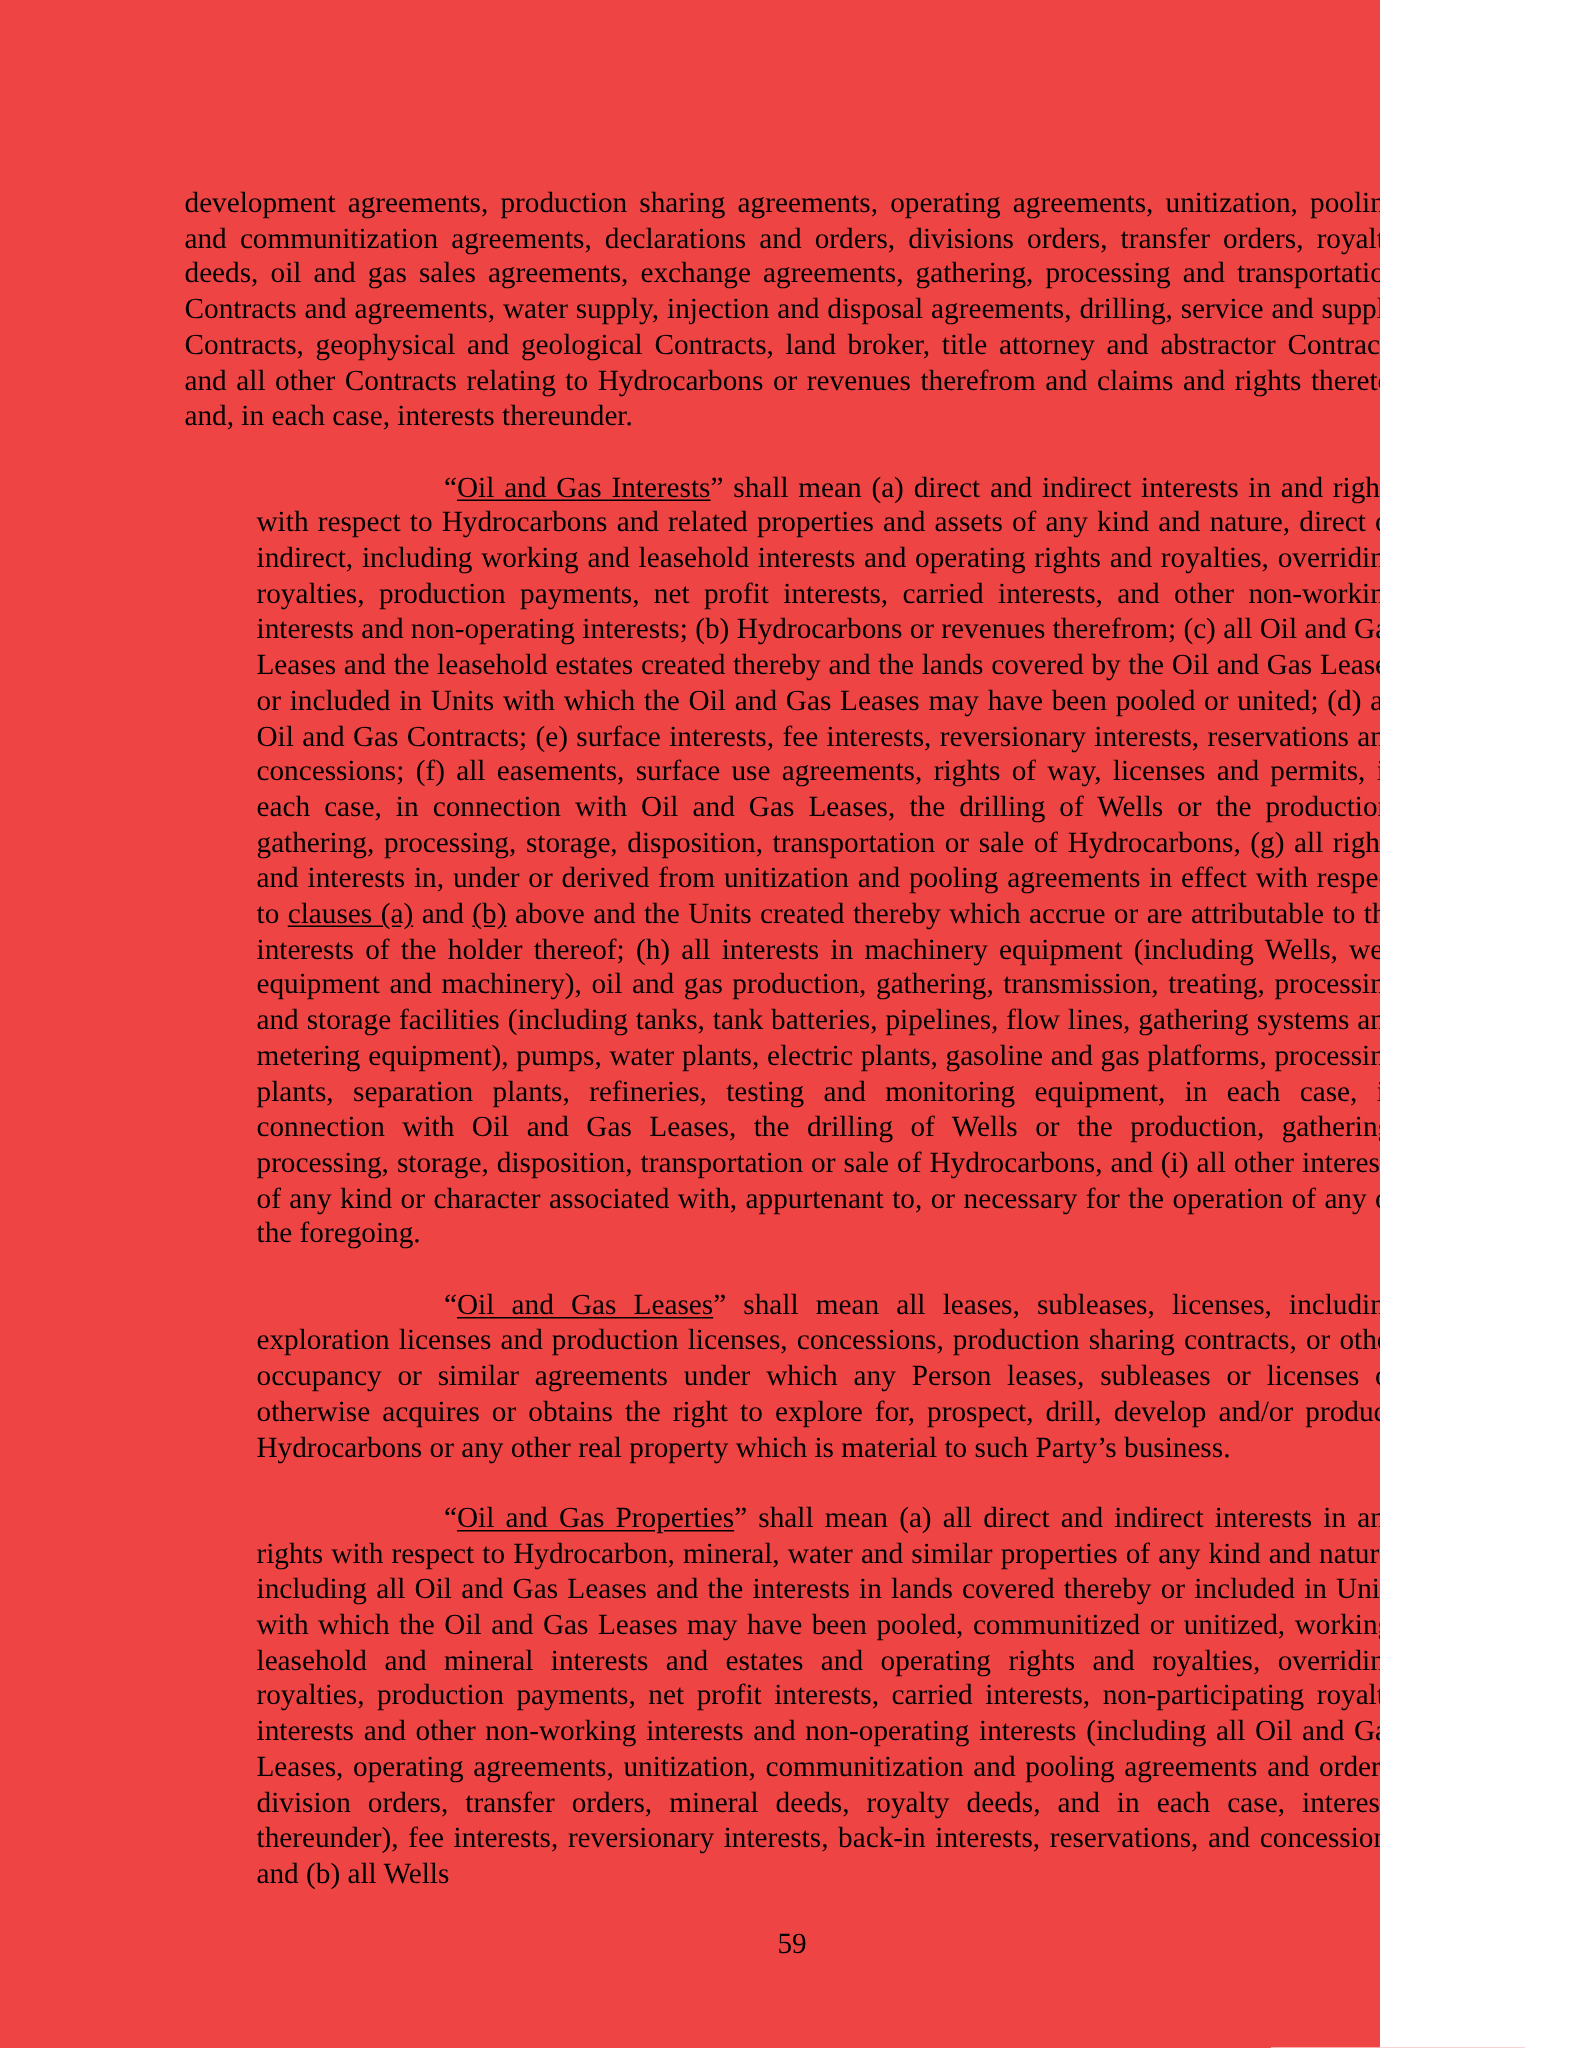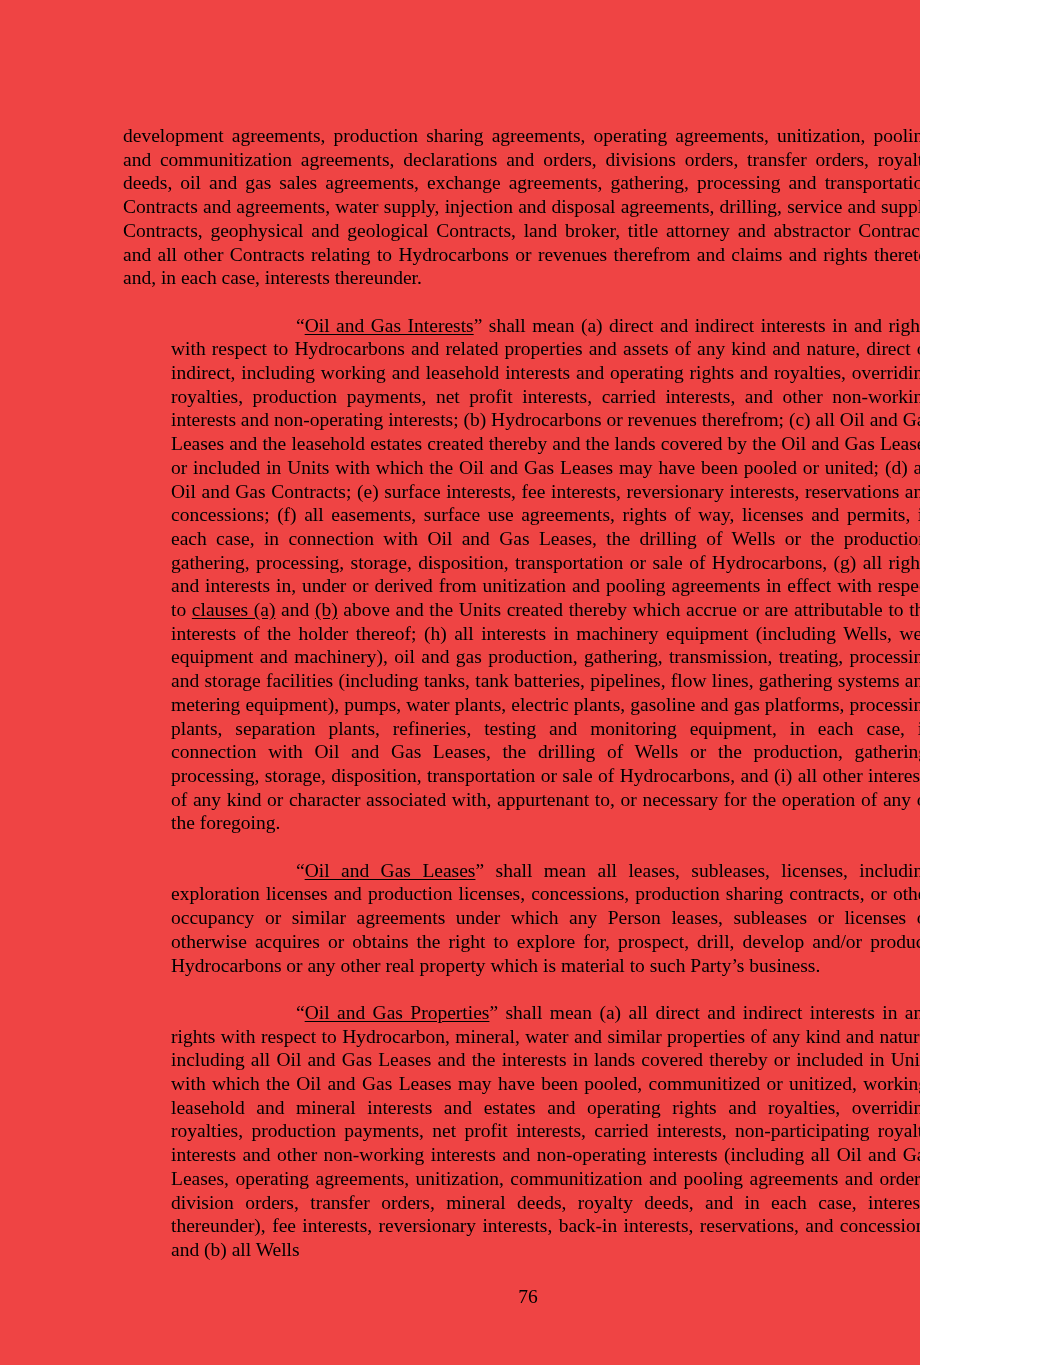--- a/index.html
+++ b/index.html
@@ -44,15 +44,15 @@
 </style>
 </head>
 <body>
 
 <div class="page">
   <main class="content">
     <p class="para"><span>development agreements, production sharing agreements, operating agreements, unitization, pooling and communitization agreements, declarations and orders, divisions orders, transfer orders, royalty deeds, oil and gas sales agreements, exchange agreements, gathering, processing and transportation Contracts and agreements, water supply, injection and disposal agreements, drilling, service and supply Contracts, geophysical and geological Contracts, land broker, title attorney and abstractor Contracts and all other Contracts relating to Hydrocarbons or revenues therefrom and claims and rights thereto, and, in each case, interests thereunder.</span></p>
     <p class="para indented"><span>“</span><span class="u">Oil and Gas Interests</span><span>” shall mean (a) direct and indirect interests in and rights with respect to Hydrocarbons and related properties and assets of any kind and nature, direct or indirect, including working and leasehold interests and operating rights and royalties, overriding royalties, production payments, net profit interests, carried interests, and other non-working interests and non-operating interests; (b) Hydrocarbons or revenues therefrom; (c) all Oil and Gas Leases and the leasehold estates created thereby and the lands covered by the Oil and Gas Leases or included in Units with which the Oil and Gas Leases may have been pooled or united; (d) all Oil and Gas Contracts; (e) surface interests, fee interests, reversionary interests, reservations and concessions; (f) all easements, surface use agreements, rights of way, licenses and permits, in each case, in connection with Oil and Gas Leases, the drilling of Wells or the production, gathering, processing, storage, disposition, transportation or sale of Hydrocarbons, (g) all rights and interests in, under or derived from unitization and pooling agreements in effect with respect to </span><span class="u">clauses (a)</span><span> and </span><span class="u">(b)</span><span> above and the Units created thereby which accrue or are attributable to the interests of the holder thereof; (h) all interests in machinery equipment (including Wells, well equipment and machinery), oil and gas production, gathering, transmission, treating, processing and storage facilities (including tanks, tank batteries, pipelines, flow lines, gathering systems and metering equipment), pumps, water plants, electric plants, gasoline and gas platforms, processing plants, separation plants, refineries, testing and monitoring equipment, in each case, in connection with Oil and Gas Leases, the drilling of Wells or the production, gathering, processing, storage, disposition, transportation or sale of Hydrocarbons, and (i) all other interests of any kind or character associated with, appurtenant to, or necessary for the operation of any of the foregoing.</span></p>
     <p class="para indented"><span>“</span><span class="u">Oil and Gas Leases</span><span>” shall mean all leases, subleases, licenses, including exploration licenses and production licenses, concessions, production sharing contracts, or other occupancy or similar agreements under which any Person leases, subleases or licenses or otherwise acquires or obtains the right to explore for, prospect, drill, develop and/or produce Hydrocarbons or any other real property which is material to such Party’s business.</span></p>
     <p class="para indented"><span>“</span><span class="u">Oil and Gas Properties</span><span>” shall mean (a) all direct and indirect interests in and rights with respect to Hydrocarbon, mineral, water and similar properties of any kind and nature, including all Oil and Gas Leases and the interests in lands covered thereby or included in Units with which the Oil and Gas Leases may have been pooled, communitized or unitized, working, leasehold and mineral interests and estates and operating rights and royalties, overriding royalties, production payments, net profit interests, carried interests, non-participating royalty interests and other non-working interests and non-operating interests (including all Oil and Gas Leases, operating agreements, unitization, communitization and pooling agreements and orders, division orders, transfer orders, mineral deeds, royalty deeds, and in each case, interests thereunder), fee interests, reversionary interests, back-in interests, reservations, and concessions and (b) all Wells</span></p>
-    <div class="page-number">76</div>
+    <div class="page-number">59</div>
   </main>
 </div>
 
 </body></html>

